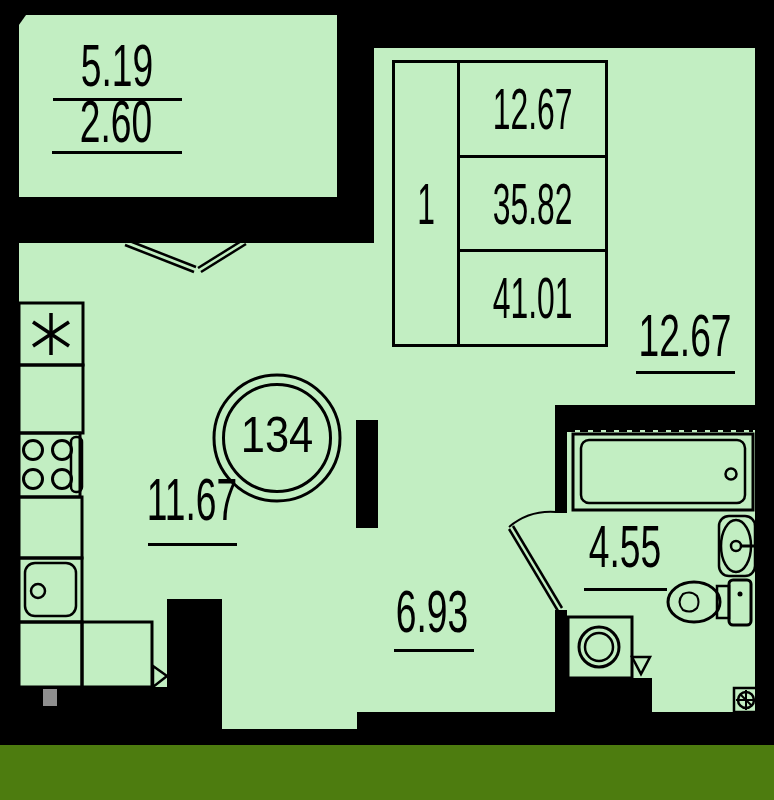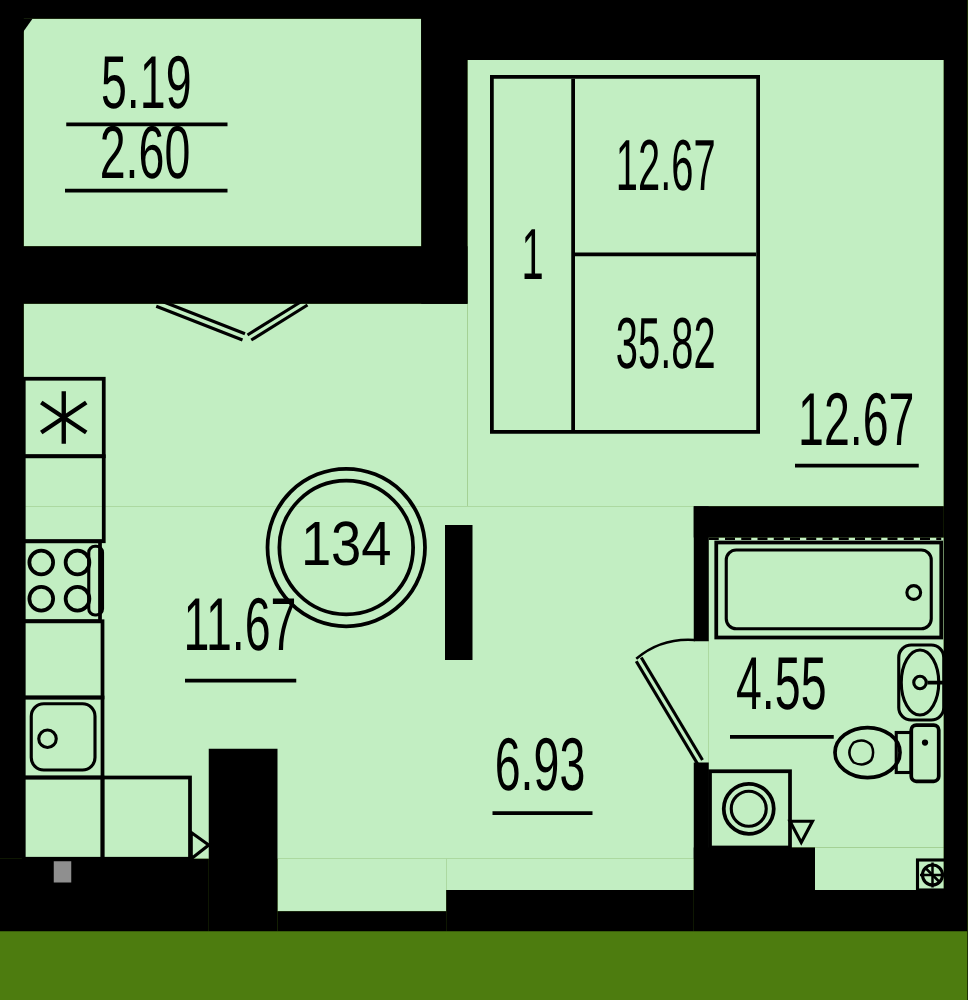--- a/index.html
+++ b/index.html
@@ -155,16 +155,19 @@
     <div class="left-col">
       <span class="tnum">1</span>
     </div>
     <div class="right-col">
       <div class="trow">
         <span class="tnum">12.67</span>
       </div>
       <div class="trow">
         <span class="tnum">35.82</span>
       </div>
+      <div class="trow">
+        <span class="tnum">41.01</span>
+      </div>
     </div>
   </div>
 
 </div>
 
 </body></html>

